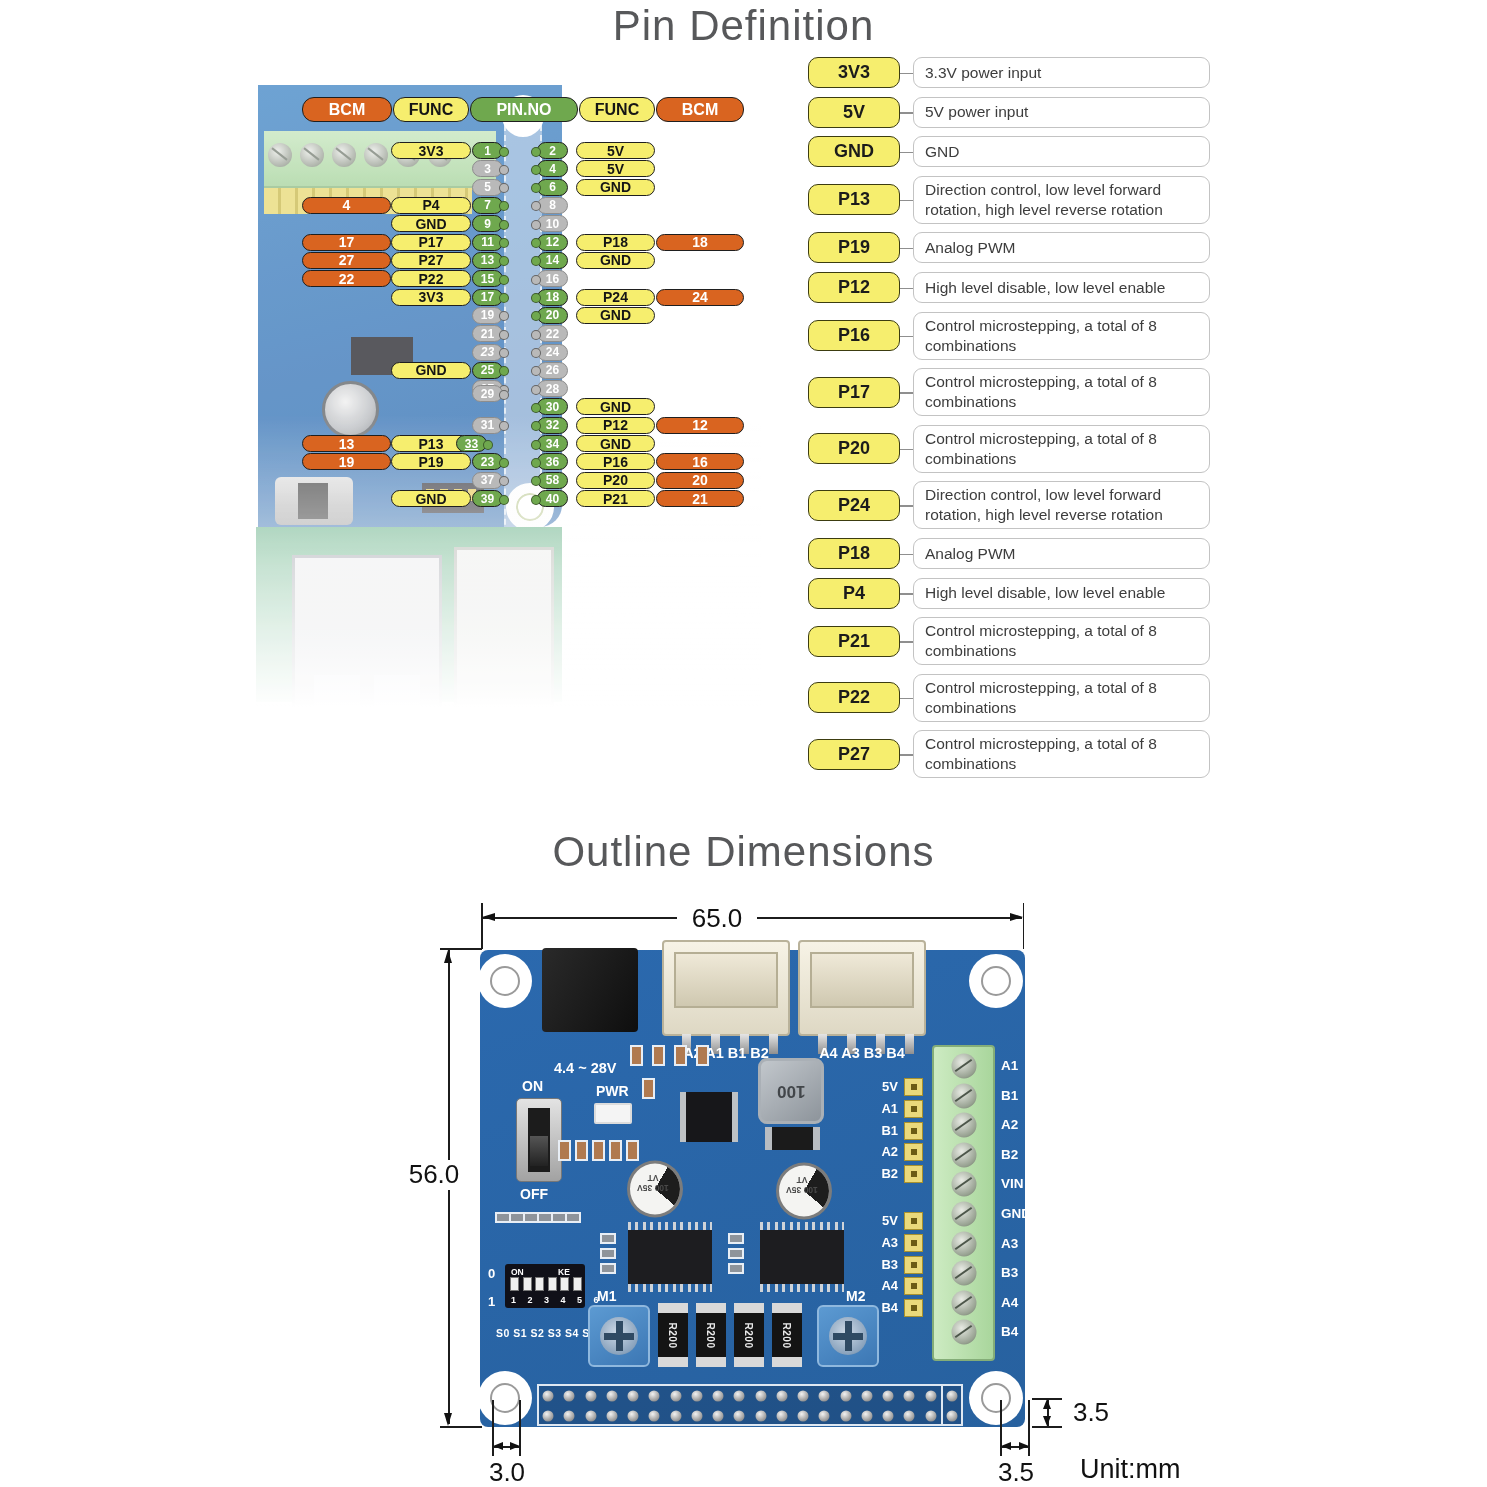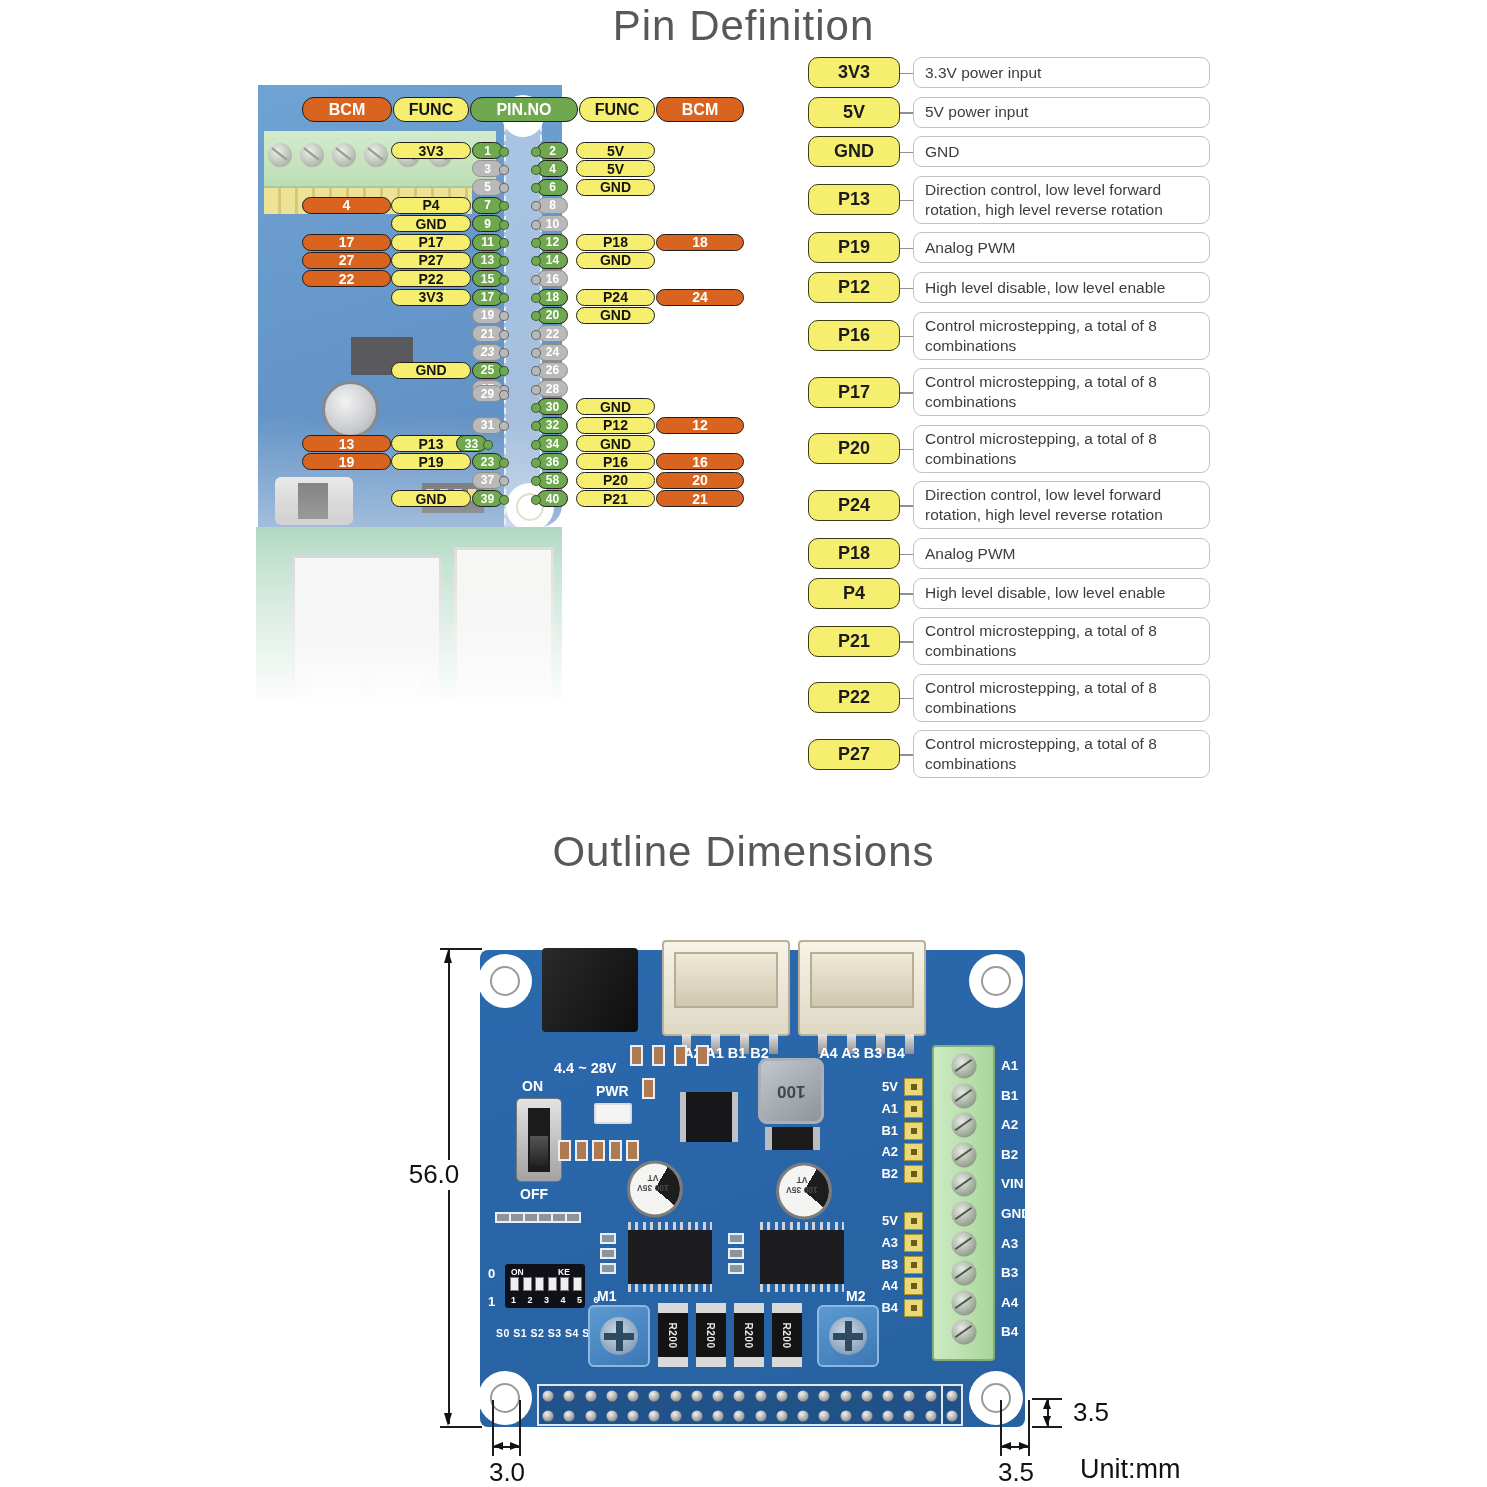--- a/index.html
+++ b/index.html
@@ -242,20 +242,28 @@
       <div class="leg-pill" style="top: 682.3px;">P22</div>
       <div class="leg-line" style="top: 697.8px;"></div>
       <div class="leg-box" style="top: 673.8px; height: 48px;">Control microstepping, a total of 8 combinations</div>
       <div class="leg-pill" style="top: 738.9px;">P27</div>
       <div class="leg-line" style="top: 754.4px;"></div>
       <div class="leg-box" style="top: 730.4px; height: 48px;">Control microstepping, a total of 8 combinations</div>
     </div>
 
   <h1 class="sect" style="top:828px;">Outline Dimensions</h1>
 
+  <div class="abs" id="dim65" style="left:481px;top:903px;width:543px;height:48px;">
+    <div class="dimline" style="left:0;top:0;width:1.5px;height:46px;"></div>
+    <div class="dimline" style="right:0;top:0;width:1.5px;height:46px;"></div>
+    <div class="dimline" style="left:2px;top:14px;width:539px;height:1.5px;"></div>
+    <div class="arr" style="left:1px;top:10.2px;border-width:4.5px 13px 4.5px 0;border-right-color:#111;"></div>
+    <div class="arr" style="right:1px;top:10.2px;border-width:4.5px 0 4.5px 13px;border-left-color:#111;"></div>
+    <div class="dimlabel" style="left:196px;top:1px;width:80px;">65.0</div>
+  </div>
 
   <div class="abs" id="dim56" style="left:400px;top:948px;width:82px;height:482px;">
     <div class="dimline" style="left:40px;top:0;width:42px;height:1.5px;"></div>
     <div class="dimline" style="left:40px;top:478px;width:42px;height:1.5px;"></div>
     <div class="dimline" style="left:48px;top:2px;width:1.5px;height:212px;"></div>
     <div class="dimline" style="left:48px;top:242px;width:1.5px;height:234px;"></div>
     <div class="arr" style="left:44.3px;top:2px;border-width:0 4.5px 13px 4.5px;border-bottom-color:#111;"></div>
     <div class="arr" style="left:44.3px;top:465px;border-width:13px 4.5px 0 4.5px;border-top-color:#111;"></div>
     <div class="dimlabel" style="left:0;top:212px;width:68px;">56.0</div>
   </div>

